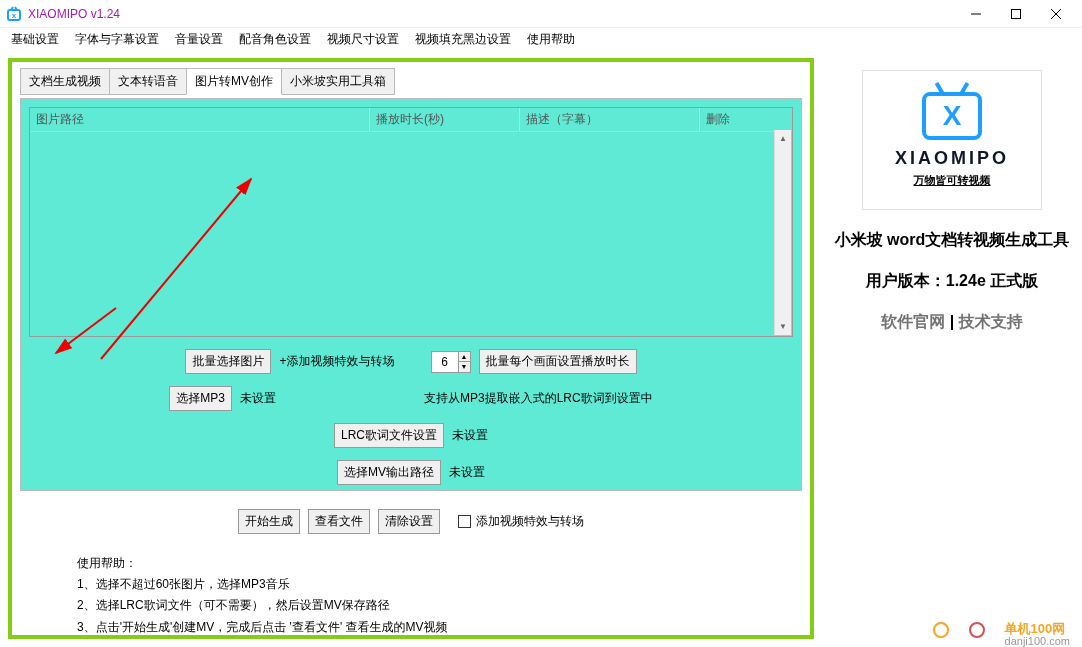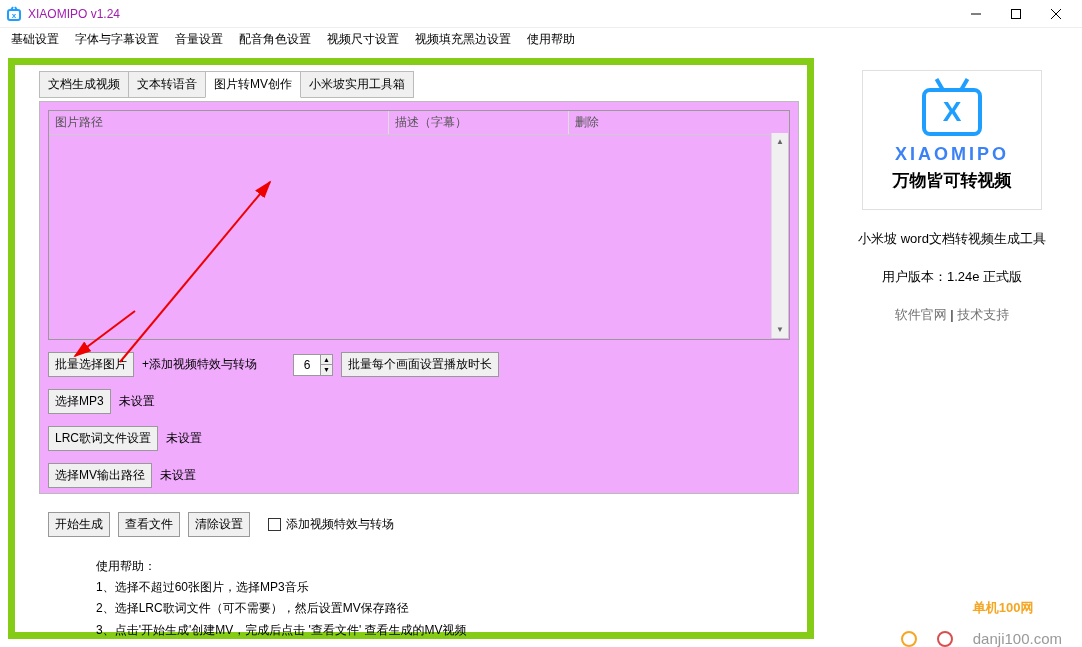--- a/index.html
+++ b/index.html
@@ -7,55 +7,55 @@
 .titlebar { height:28px; display:flex; align-items:center; padding:0 6px; border-bottom:1px solid #eee; }
 .titlebar .icon { width:16px; height:16px; margin-right:6px; }
 .titlebar .title { color:#a21caf; flex:1; font-size:12px; }
 .win-btns { display:flex; }
 .win-btn { width:40px; height:28px; display:flex; align-items:center; justify-content:center; cursor:pointer; }
 .menubar { height:22px; display:flex; align-items:center; padding:0 3px; gap:0; }
 .menubar .mitem { padding:2px 8px; cursor:pointer; font-size:12px; }
 .content { display:flex; height:597px; }
 .main { width:822px; padding:8px; }
 .side { width:260px; padding:10px 8px; text-align:center; }
-.group { border:7px solid #84cc16; padding:6px 8px 10px 24px; height:100%; position:relative; }
+.group { border:4px solid #84cc16; padding:6px 8px 10px 8px; height:100%; position:relative; }
 .tabs { display:flex; margin-bottom:4px; }
 .tab { border:1px solid #bbb; padding:4px 8px; font-size:12px; background:#f0f0f0; cursor:pointer; position:relative; margin-right:-1px; }
 .tab.active { background:#fff; border-bottom:1px solid #fff; z-index:2; }
-.tabpanel { border:1px solid #bbb; padding:8px; height:393px; margin-top:-1px; background:#f0abfc; position:relative; }
+.tabpanel { border:1px solid #bbb; padding:8px; height:393px; margin-top:-1px; background:#5eead4; position:relative; }
 .table { border:1px solid #999; height:230px; position:relative; }
 .thead { display:flex; border-bottom:1px solid #ccc; }
 .th { padding:3px 6px; font-size:12px; color:#555; border-right:1px solid #ddd; }
 .th:last-child { border-right:none; }
-.row { display:flex; align-items:center; gap:8px; margin-top:12px; }
+.row { display:flex; align-items:center; gap:8px; margin-top:12px;justify-content:center; }
 .btn { border:1px solid #999; background:#f0f0f0; padding:3px 6px; font-size:12px; cursor:pointer; min-height:22px; }
 .label { font-size:12px; }
 .spinner { width:40px; height:22px; border:1px solid #999; display:inline-flex; }
 .spinner input { width:26px; border:none; text-align:center; font-size:12px; }
 .spin-btns { width:14px; display:flex; flex-direction:column; border-left:1px solid #999; }
 .spin-btns div { height:11px; display:flex; align-items:center; justify-content:center; cursor:pointer; font-size:7px; background:#f0f0f0; }
 .spin-btns div:first-child { border-bottom:1px solid #999; }
 .checkbox { width:13px; height:13px; border:1px solid #333; display:inline-block; margin-right:5px; cursor:pointer; }
 .help { margin-top:20px; line-height:1.6; font-size:12px;margin-left:48px; }
 .help div { margin-bottom:2px; }
 .logo-box { width:180px; height:140px; border:1px solid #e0e0e0; margin:10px auto 14px; display:flex; flex-direction:column; align-items:center; justify-content:center; background:#fff; }
 .logo-tv { width:60px; height:48px; border:4px solid #1e9fff; border-radius:8px; position:relative; display:flex; align-items:center; justify-content:center; margin-bottom:6px; }
 .logo-tv::before,.logo-tv::after { content:''; position:absolute; top:-14px; width:4px; height:14px; background:#1e9fff; }
 .logo-tv::before { left:12px; transform:rotate(-30deg); }
 .logo-tv::after { right:12px; transform:rotate(30deg); }
 .logo-x { font-size:28px; font-weight:bold; color:#1e9fff; }
-.brand { font-size:18px; font-weight:bold; color:#3b82f6; letter-spacing:3px; margin-top:2px; }
-.slogan { font-size:17px; font-weight:bold; margin-top:4px; }
-.side-text { font-size:13px; margin:20px 0; }
+.brand { font-size:18px; font-weight:bold; color:#0f172a; letter-spacing:3px; margin-top:2px; }
+.slogan { font-size:11px; font-weight:bold; margin-top:4px;text-decoration:underline; }
+.side-text { font-size:16px; margin:20px 0;font-weight:bold; }
 .side-link { color:#737373; cursor:pointer; }
-.watermark { position:absolute; right:20px; bottom:0px; display:flex; align-items:flex-end; gap:20px; }
+.watermark { position:absolute; right:12px; bottom:0px; display:flex; align-items:flex-start; gap:20px; }
 .wm-circ { width:16px; height:16px; border:2px solid #f5a623; border-radius:50%; }
 .wm-circ.red { border-color:#d94f4f; }
 .wm-txt { color:#f5a623; font-size:13px; font-weight:bold; line-height:1; }
-.wm-sub { color:#999; font-size:15px;margin-top:16px; }
+.wm-sub { color:#999; font-size:11px; }
 .scrollbar { position:absolute; right:1px; top:22px; bottom:1px; width:17px; background:#f0f0f0; border-left:1px solid #ddd; }
 .sb-arrow { height:17px; background:#f0f0f0; display:flex; align-items:center; justify-content:center; font-size:8px; color:#666; cursor:pointer; }
 .arrow { position:absolute; pointer-events:none; }
 </style>
 </head>
 <body>
 
 <div class="titlebar">
   <svg class="icon" viewBox="0 0 16 16">
       <rect x="2" y="4" width="12" height="10" rx="2" fill="none" stroke="#1e9fff" stroke-width="2"></rect>
@@ -100,20 +100,21 @@
         <div class="tab">文档生成视频</div>
         <div class="tab">文本转语音</div>
         <div class="tab active">图片转MV创作</div>
         <div class="tab">小米坡实用工具箱</div>
       </div>
       <div class="tabpanel">
 
         <div class="table">
           <div class="thead">
             <div class="th" style="width:340px">图片路径</div>
+            <div class="th" style="width:150px">播放时长(秒)</div>
             <div class="th" style="width:180px">描述（字幕）</div>
             <div class="th" style="flex:1">删除</div>
           </div>
           <div class="scrollbar">
             <div class="sb-arrow">▲</div>
             <div style="position:absolute;bottom:0;left:0;right:0">
                 <div class="sb-arrow">▼</div>
               </div>
           </div>
         </div>
@@ -128,20 +129,21 @@
                 <div>▲</div>
                 <div>▼</div>
               </span>
           </span>
           <button class="btn">批量每个画面设置播放时长</button>
         </div>
 
         <div class="row">
           <button class="btn">选择MP3</button>
           <span class="label">未设置</span>
+          <span class="label" style="margin-left:140px">支持从MP3提取嵌入式的LRC歌词到设置中</span>
         </div>
 
         <div class="row">
           <button class="btn">LRC歌词文件设置</button>
           <span class="label">未设置</span>
         </div>
 
         <div class="row">
           <button class="btn">选择MV输出路径</button>
           <span class="label">未设置</span>

